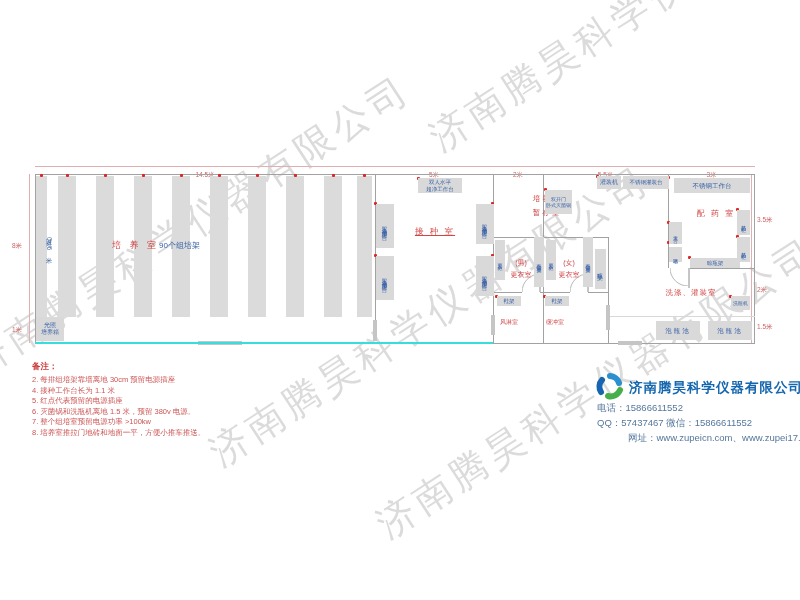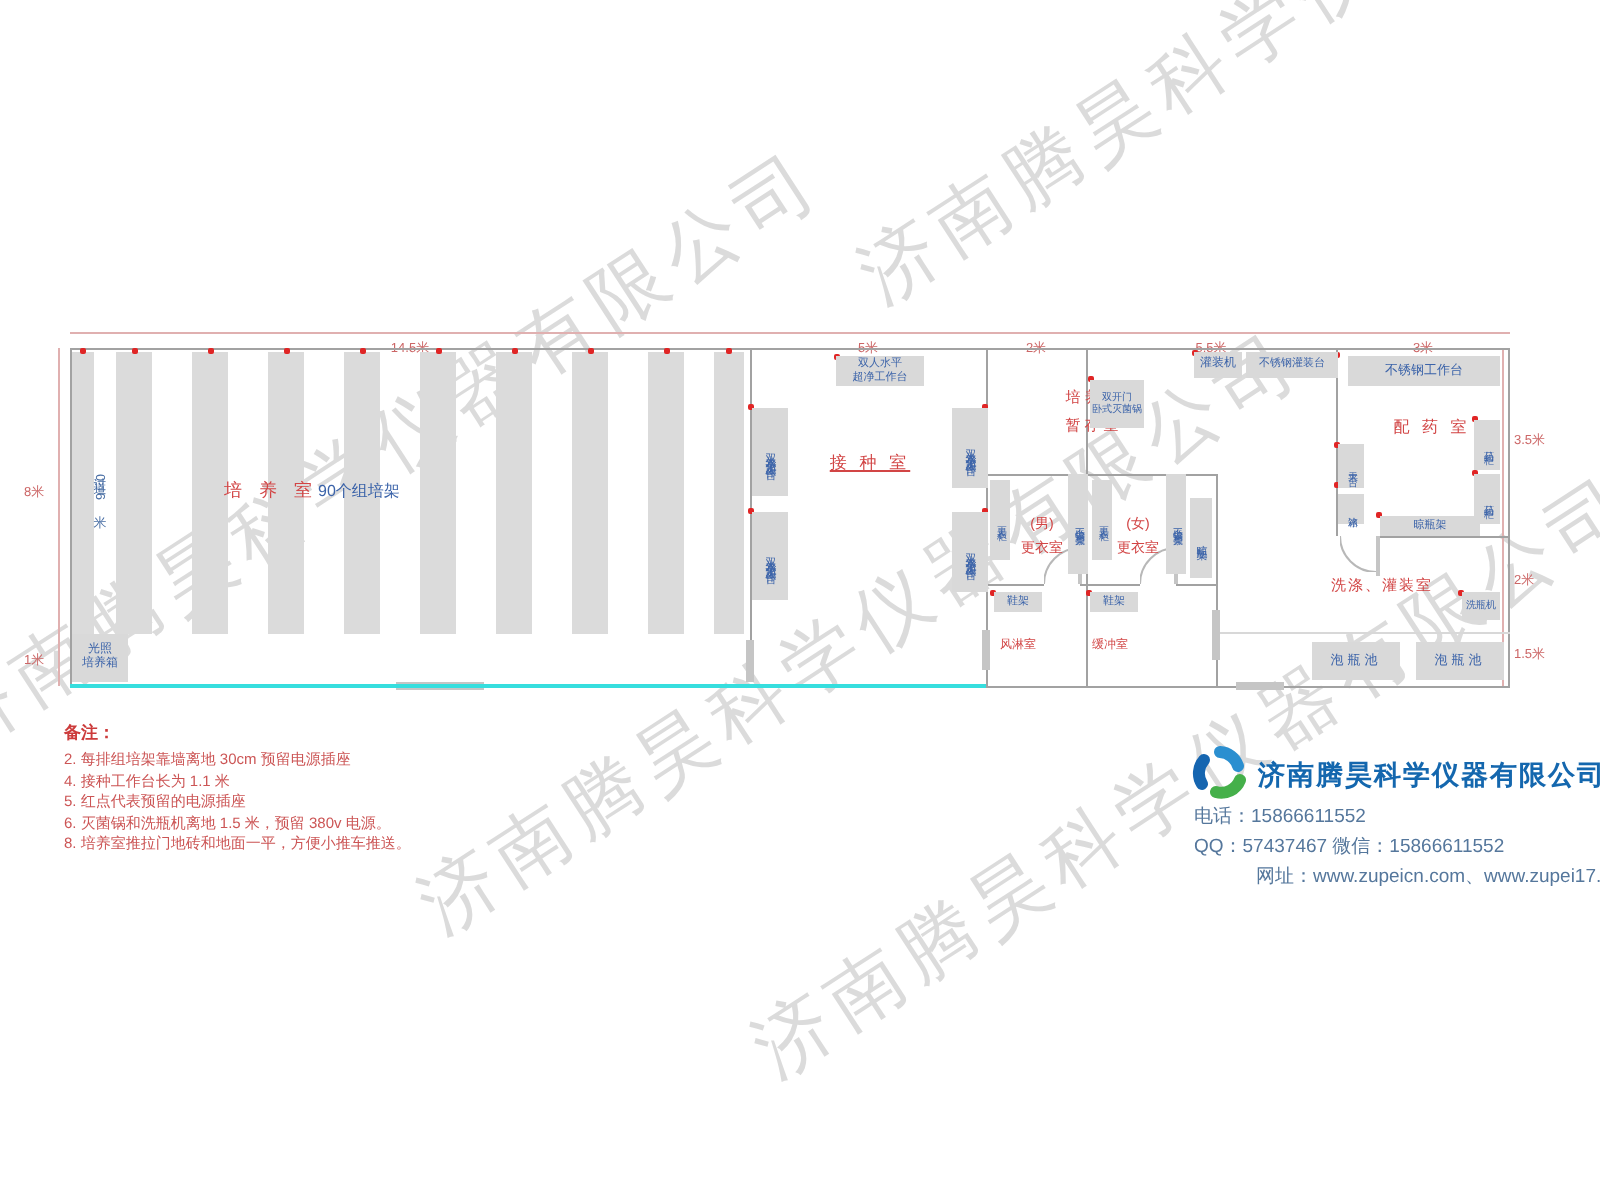--- a/index.html
+++ b/index.html
@@ -204,20 +204,21 @@
   <div class="box" style="left:731px;top:296px;width:19px;height:14px;font-size:5px;">洗瓶机</div>
   <div class="box" style="left:656px;top:321px;width:44px;height:19px;font-size:6.5px;letter-spacing:2px;">泡瓶池</div>
   <div class="box" style="left:708px;top:321px;width:44px;height:19px;font-size:6.5px;letter-spacing:2px;">泡瓶池</div>
 
   <div id="notes">
     <div class="note-title">备注：</div>
     <div class="note-item">2. 每排组培架靠墙离地 30cm 预留电源插座</div>
     <div class="note-item">4. 接种工作台长为 1.1 米</div>
     <div class="note-item">5. 红点代表预留的电源插座</div>
     <div class="note-item">6. 灭菌锅和洗瓶机离地 1.5 米，预留 380v 电源。</div>
+    <div class="note-item">7. 整个组培室预留电源功率 &gt;100kw</div>
     <div class="note-item">8. 培养室推拉门地砖和地面一平，方便小推车推送。</div>
   </div>
 
   <div id="company">
     <svg width="28" height="28" style="position:absolute;left:0;top:0;">
       <g fill="none" stroke-width="6" stroke-linecap="round">
         <path d="M14 4 A10 10 0 0 1 23 11" stroke="#2b8fd0"></path>
         <path d="M24 18 A10 10 0 0 1 12 24" stroke="#45b04a"></path>
         <path d="M5 20 A10 10 0 0 1 6 8" stroke="#1565b0"></path>
       </g>

